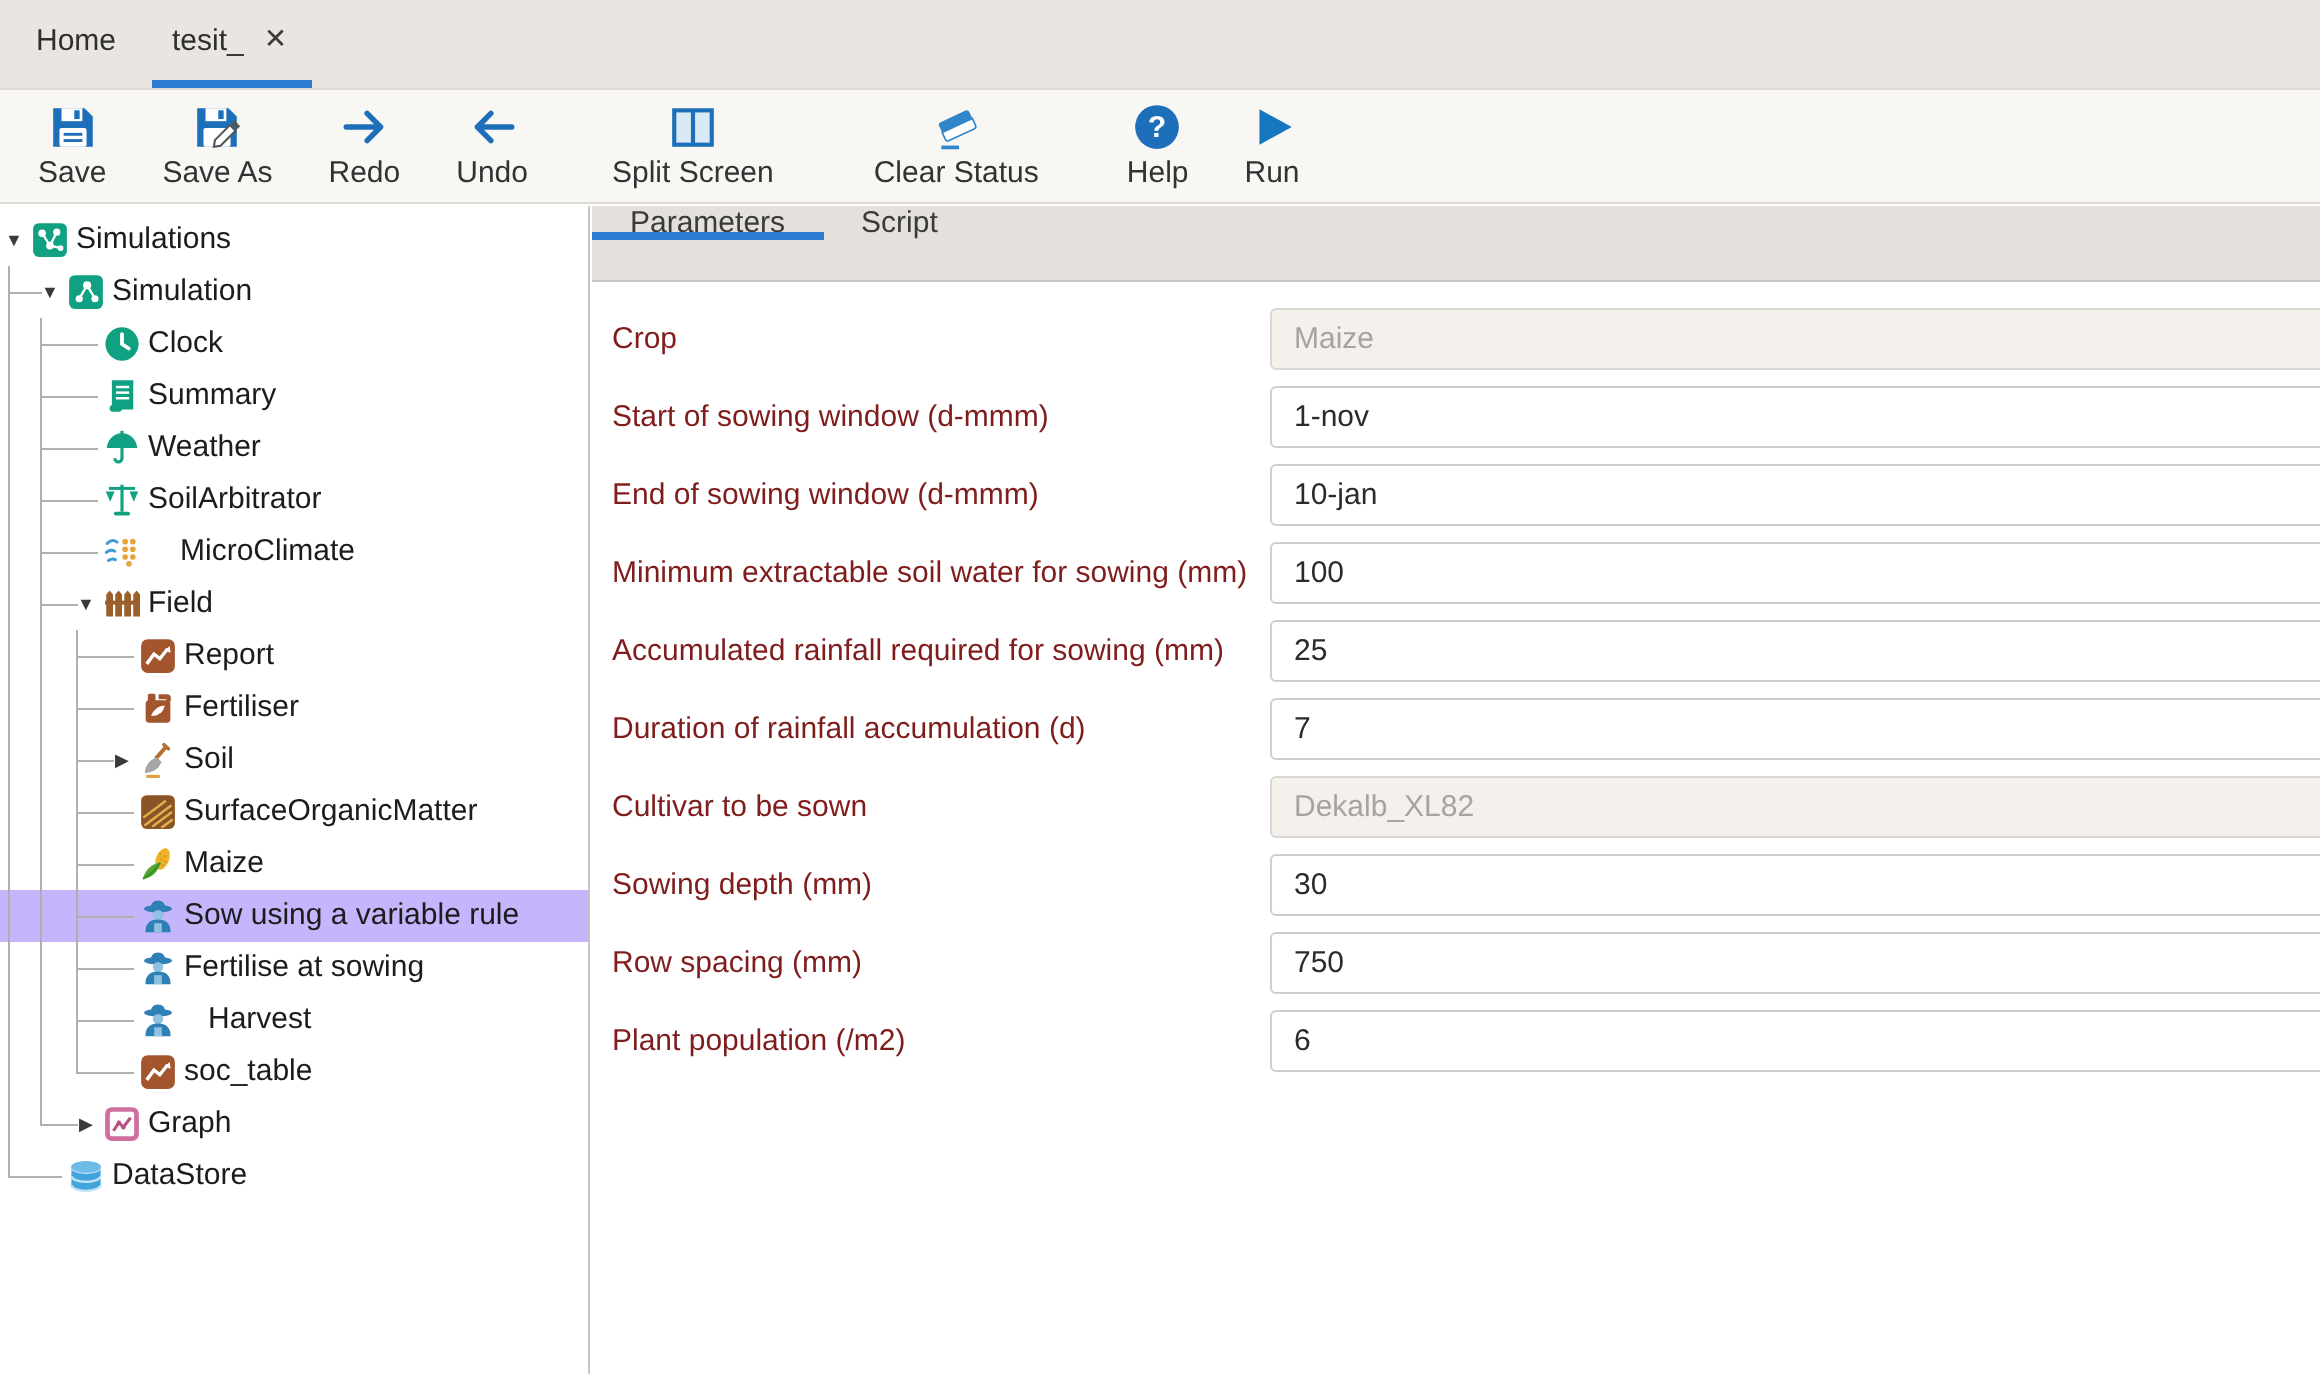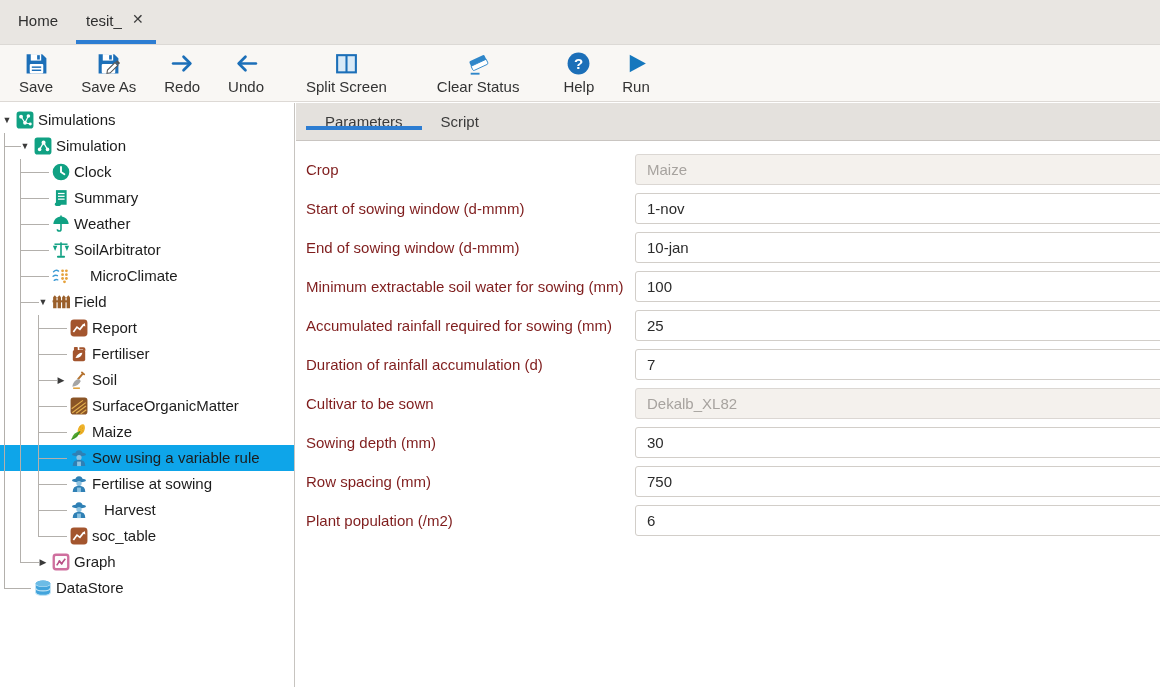--- a/index.html
+++ b/index.html
@@ -28,33 +28,33 @@
 
   
   .main { position:absolute; top:103px; left:0; right:0; bottom:0; }
   .sidebar { position:absolute; left:0; top:0; width:295px; height:100%;
     background:#fff; border-right:1px solid #c7c4c0; overflow:hidden; }
 
   
   .tree { position:relative; padding-top:4px; }
   .trow { position:relative; height:26px; font-size:15px; color:#1c1c1c;
     cursor:pointer; }
-  .trow.selected { background:#0ea5e9; }
+  .trow.selected { background:#c4b5fd; }
   .trow .tick { position:absolute; top:13px; height:1px; background:#b3b0ac; }
   .trow .exp { position:absolute; top:0; width:14px; height:26px; line-height:26px;
     text-align:center; font-size:9px; color:#3a3a3a; }
   .trow .ticon { position:absolute; top:4px; width:18px; height:18px; }
   .trow .ticon svg { width:18px; height:18px; display:block; }
   .trow .tlabel { position:absolute; top:0; line-height:26px; white-space:nowrap; }
   .guide { position:absolute; width:1px; background:#b3b0ac; }
 
   
   .content { position:absolute; left:296px; top:0; right:0; height:100%; background:#fff; }
   .ptabs { height:38px; background:#e4e1dd; border-bottom:1px solid #c9c5c1;
-    display:flex; align-items:center; padding-left:10px; }
+    display:flex; align-items:flex-start; }
   .ptab { display:flex; align-items:center; padding:0 19px; font-size:15px;
     color:#3a3a3a; position:relative; cursor:pointer; }
   .ptab.active::after { content:""; position:absolute; left:0; right:0; bottom:0;
     height:4px; background:#2d7dd2; }
 
   .form { position:absolute; top:38px; left:0; right:0; bottom:0; padding-top:9px; }
   .frow { position:relative; height:39px; }
   .frow .flabel { position:absolute; left:10px; top:0; line-height:39px;
     font-size:15px; color:#7f1d1d; white-space:nowrap; }
   .frow input { position:absolute; left:339px; right:-6px; top:4px; height:31px;

